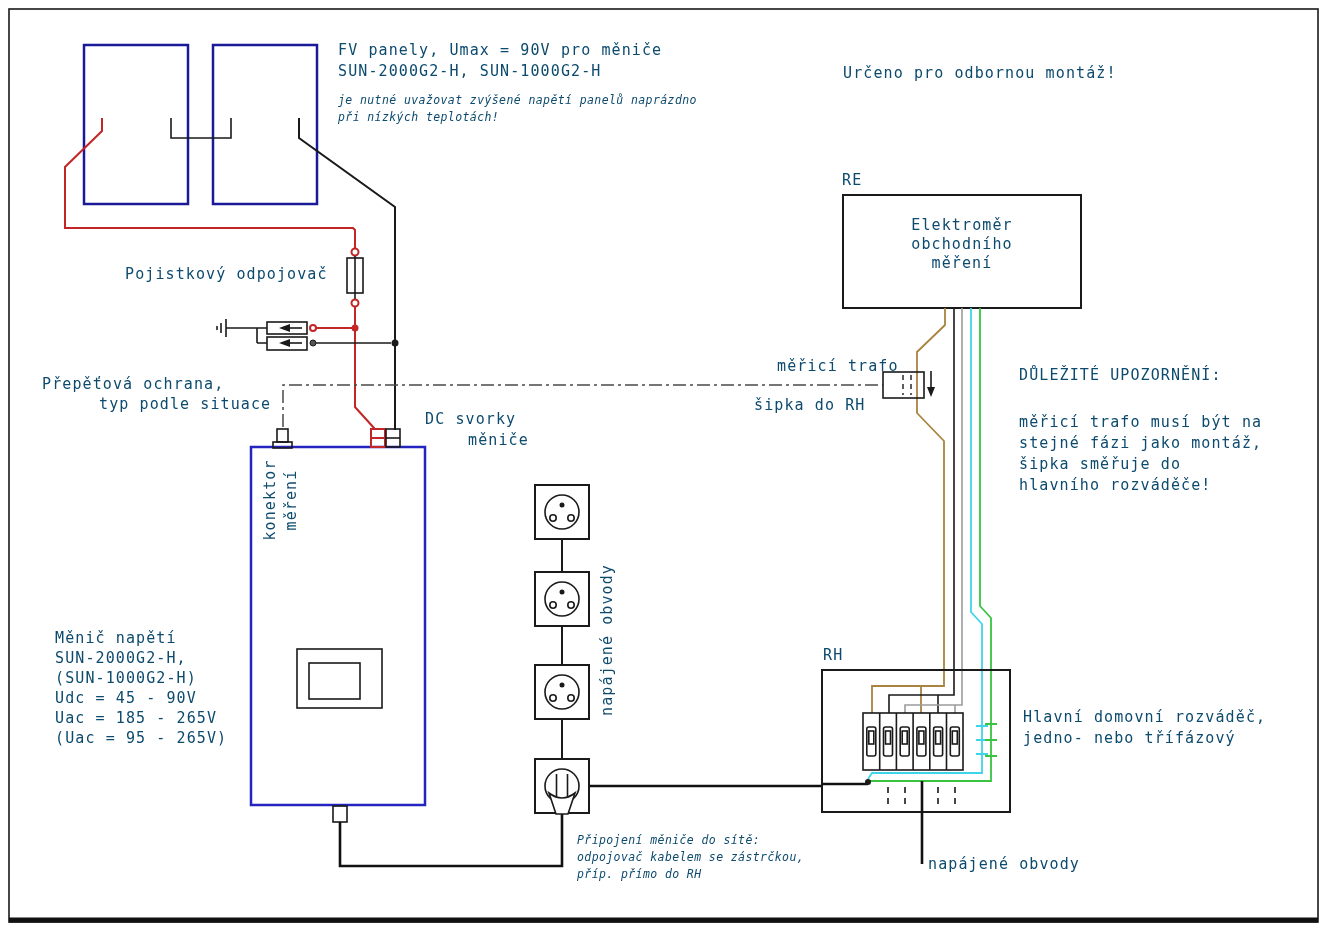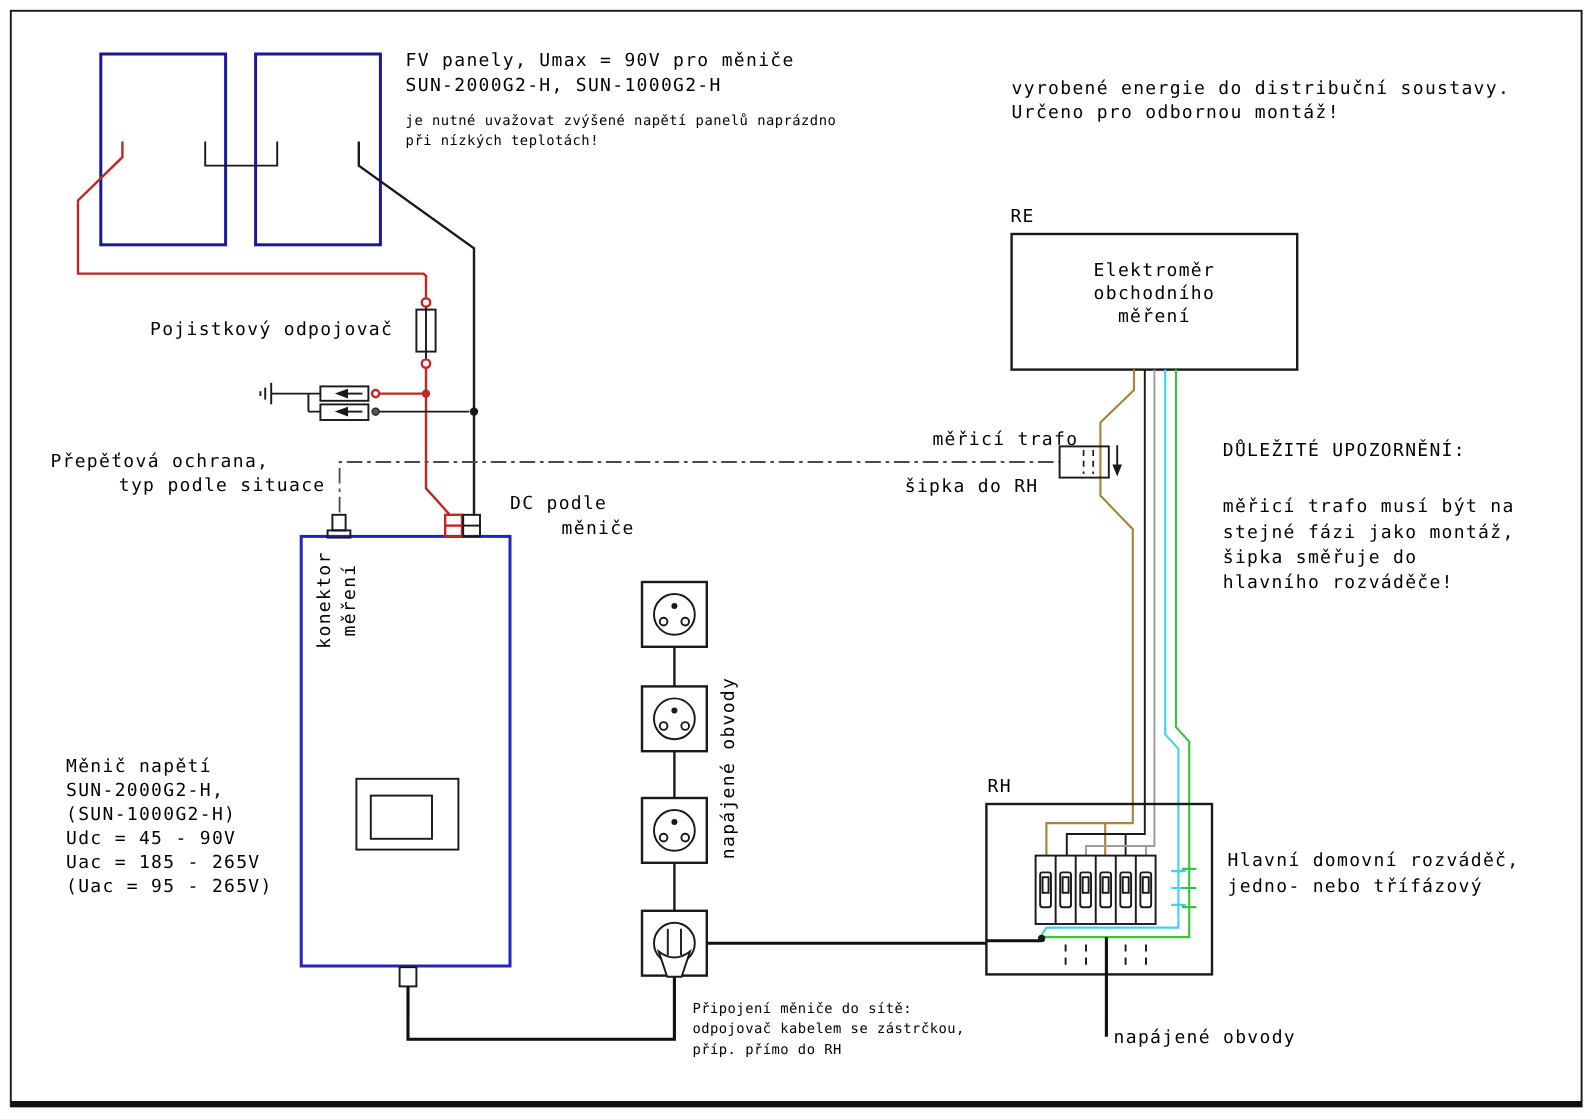--- a/index.html
+++ b/index.html
@@ -1,23 +1,23 @@
 <!DOCTYPE html>
 <html><head>
 <meta charset="utf-8">
 <style>
   html,body{margin:0;padding:0;background:#e8e8e8;}
   .canvas{
     position:relative;width:1327px;height:933px;background:#fff;
-    font-family:"DejaVu Sans Mono","Liberation Mono",monospace;color:#000000;
+    font-family:"DejaVu Sans Mono","Liberation Mono",monospace;color:#0c4a6e;
     overflow:hidden;
   }
   svg.layer{position:absolute;left:0;top:0;}
   .t{position:absolute;white-space:nowrap;font-size:15px;letter-spacing:1.1px;line-height:20px;}
-  .sm{font-size:11.5px;letter-spacing:0.4px;line-height:17px;}
+  .sm{font-size:11.5px;letter-spacing:0.4px;line-height:17px;font-style:italic;}
   .lh19{line-height:19px;} .lh20{line-height:20px;} .lh21{line-height:21px;}
   .ctr{text-align:center;}
   .vert{transform:translate(-50%,-50%) rotate(-90deg);}
   
   .k{stroke:#1a1a1a;fill:none;stroke-width:2;}
   .k15{stroke:#1a1a1a;fill:none;stroke-width:1.6;}
   .thick{stroke:#111;fill:none;stroke-width:2.6;}
   .red{stroke:#c22626;fill:none;stroke-width:2;}
   .brown{stroke:#a8843f;fill:none;stroke-width:1.8;}
   .gray{stroke:#9c9c9c;fill:none;stroke-width:1.6;}
@@ -200,37 +200,36 @@
       <line x1="922" y1="781" x2="922" y2="864" class="thick"></line>
     </g>
   </svg>
 
   <div class="t" style="left:338px;top:40px;">FV panely, Umax = 90V pro měniče</div>
   <div class="t" style="left:338px;top:61px;">SUN-2000G2-H, SUN-1000G2-H</div>
   <div class="t sm" style="left:338px;top:92px;">je nutné uvažovat zvýšené napětí panelů naprázdno</div>
   <div class="t sm" style="left:338px;top:109px;">při nízkých teplotách!</div>
 
   <div class="t lh20" style="left:843px;top:63px;">
-    <div>vyrobené energie do distribuční soustavy.</div>
     <div>Určeno pro odbornou montáž!</div>
   </div>
 
   <div class="t" style="left:842px;top:170px;">RE</div>
   <div class="t ctr lh19" style="left:843px;top:216px;width:238px;">
     <div>Elektroměr</div>
     <div>obchodního</div>
     <div>měření</div>
   </div>
 
   <div class="t" style="left:125px;top:264px;">Pojistkový odpojovač</div>
 
   <div class="t" style="left:42px;top:374px;">Přepěťová ochrana,</div>
   <div class="t" style="left:52px;top:394px;margin-left:47px;">typ podle situace</div>
 
-  <div class="t" style="left:425px;top:409px;">DC podle</div>
+  <div class="t" style="left:425px;top:409px;">DC svorky</div>
   <div class="t" style="left:440px;top:430px;padding-left:28px;">měniče</div>
 
   <div class="t" style="left:753px;top:356px;margin-left:24px;">měřicí trafo</div>
   <div class="t" style="left:754px;top:395px;">šipka do RH</div>
 
   <div class="t" style="left:1019px;top:365px;">DŮLEŽITÉ UPOZORNĚNÍ:</div>
   <div class="t lh21" style="left:1019px;top:412px;">
     <div>měřicí trafo musí být na</div>
     <div>stejné fázi jako montáž,</div>
     <div>šipka směřuje do</div>

